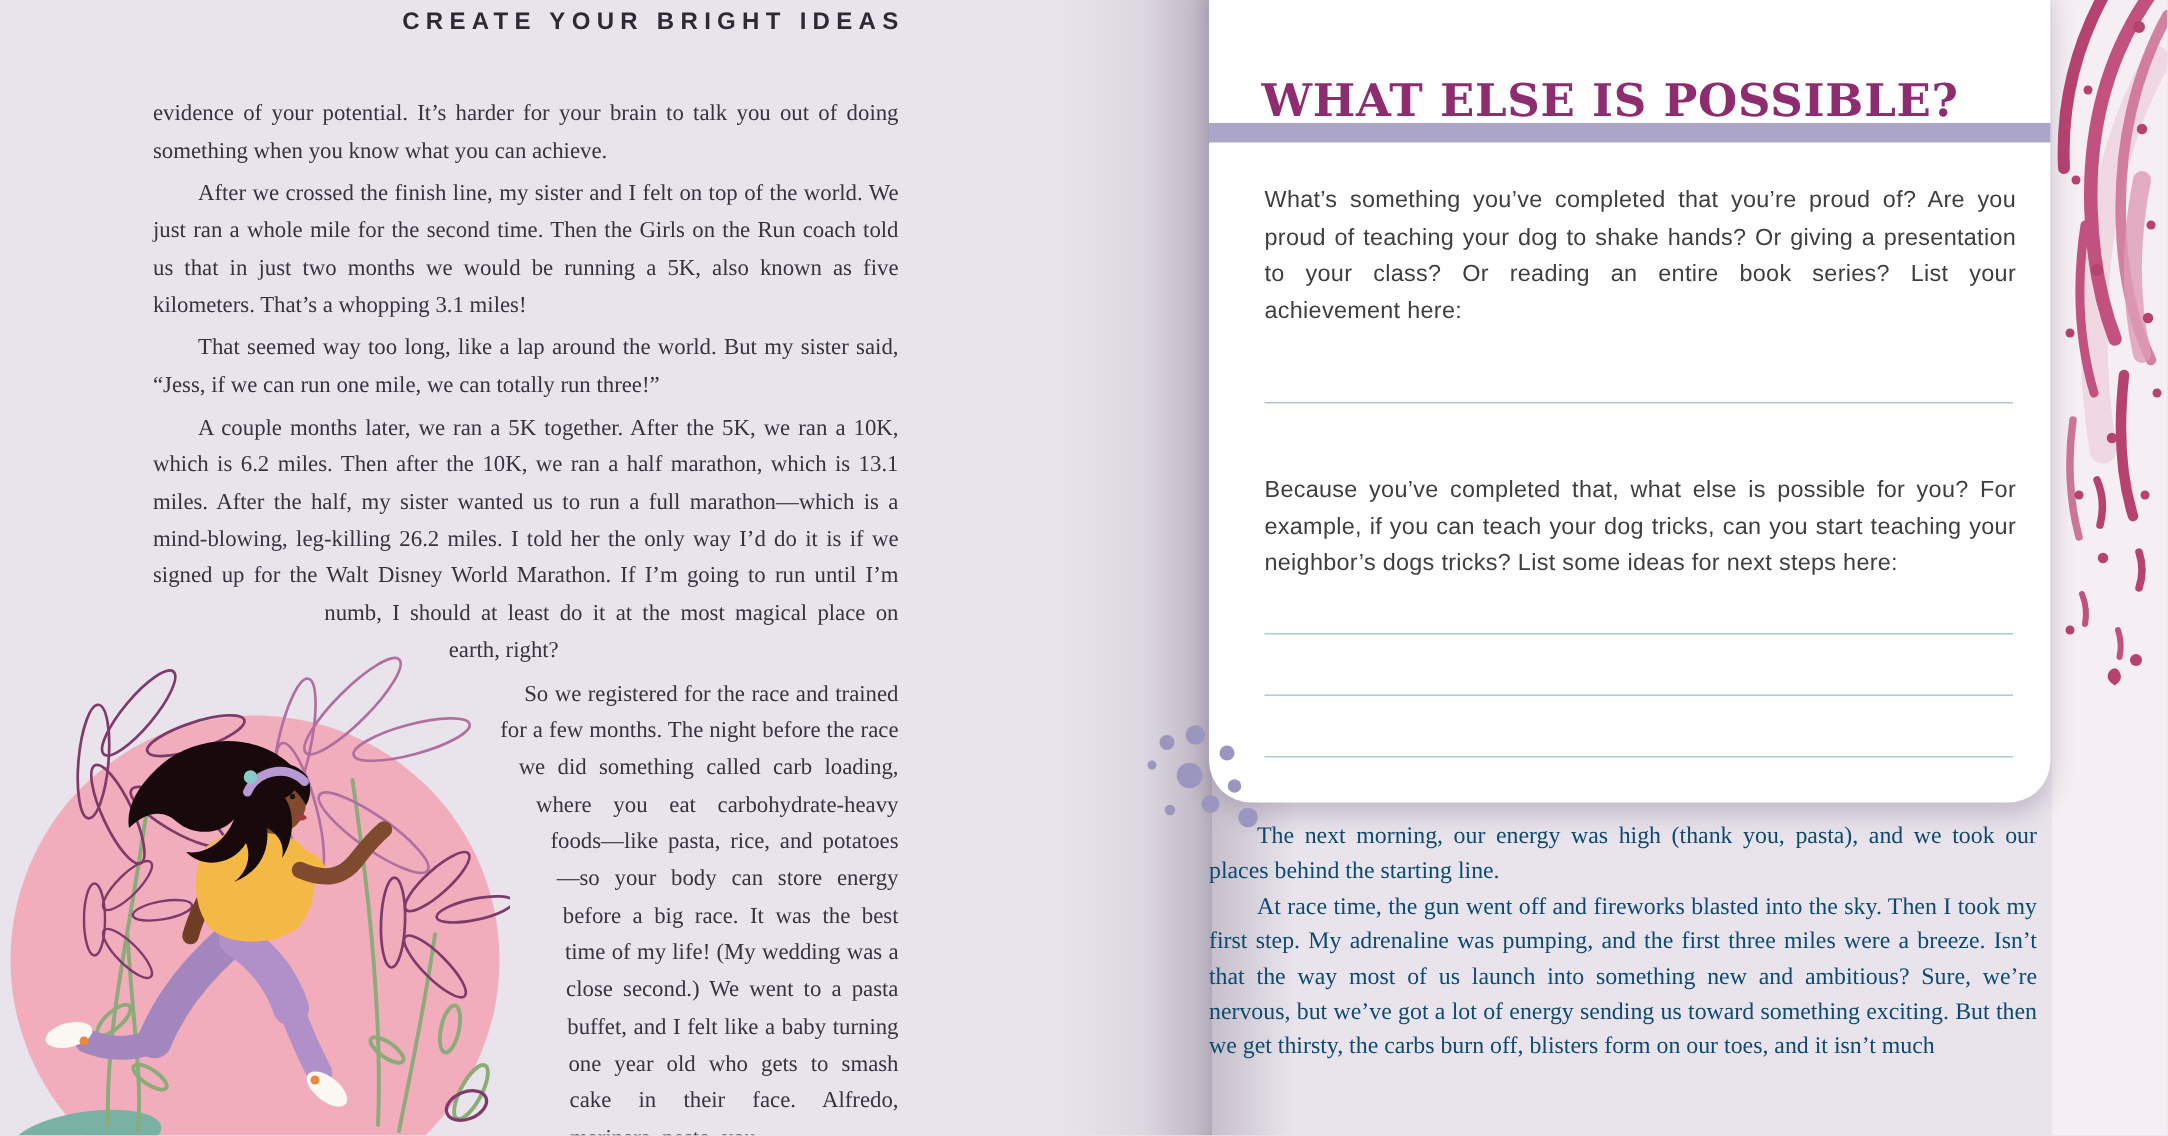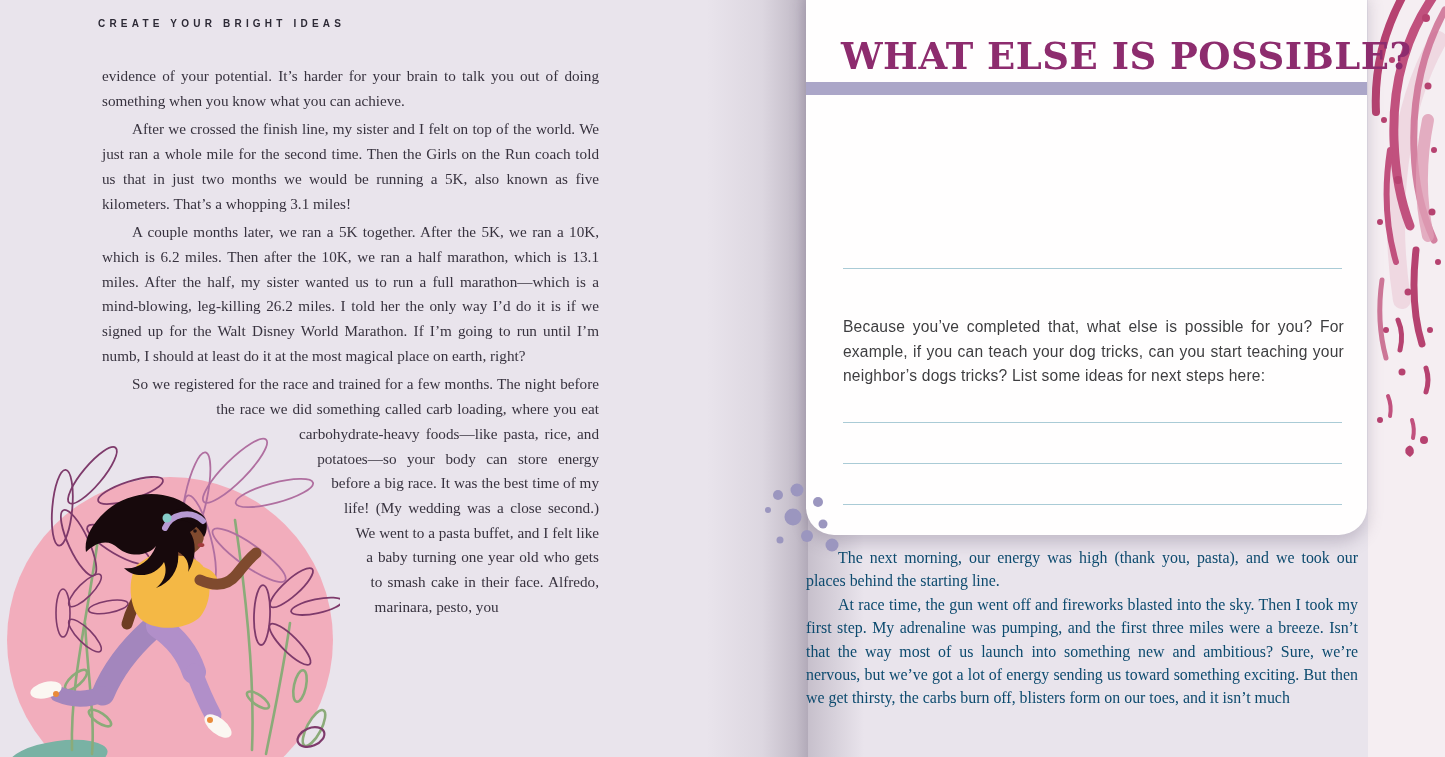--- a/index.html
+++ b/index.html
@@ -3,24 +3,24 @@
 <meta charset="utf-8">
 <style>
   html,body{margin:0;padding:0;}
   body{
     width:1445px;height:757px;position:relative;overflow:hidden;
     background:#e9e4ec;
     font-family:"Liberation Serif", serif;
   }
   
   .running-head{
-    position:absolute;left:98px;top:18px;width:505px;
-    text-align:left;
+    position:absolute;left:98px;top:6px;width:505px;
+    text-align:right;
     font-family:"Liberation Sans", sans-serif;
-    font-weight:bold;font-size:10px;letter-spacing:4.2px;
+    font-weight:bold;font-size:16px;letter-spacing:4.2px;
     color:#2d2a36;
   }
   .left-text{
     position:absolute;left:98px;top:60px;width:505px;height:697px;
     overflow:hidden;
     font-size:15.2px;line-height:24.7px;color:#37323e;
     text-align:justify;
   }
   .left-text p{margin:4px;}
   .left-text p + p{text-indent:30px;}
@@ -43,23 +43,23 @@
   .worksheet-card{
     position:absolute;left:806px;top:-10px;width:561px;height:545px;z-index:5;
     background:#fffefe;border-radius:0 0 28px 28px;
     box-shadow:0 8px 16px rgba(96,84,110,.28);
   }
   .title-bar{
     position:absolute;left:0;top:92px;width:561px;height:13px;
     background:#aba6c8;
   }
   .worksheet-title{
-    position:absolute;left:35px;top:44px;
+    position:absolute;left:35px;top:60px;
     font-family:"DejaVu Serif", serif;font-weight:bold;
-    font-size:37px;letter-spacing:.5px;color:#8d2c6e;white-space:nowrap;
+    font-size:30px;letter-spacing:.5px;color:#8d2c6e;white-space:nowrap;
   }
   .prompt{
     position:absolute;left:37px;width:501px;
     font-family:"Liberation Sans", sans-serif;
     font-size:15.6px;line-height:24.6px;color:#3e3e40;
     text-align:justify;letter-spacing:.2px;
   }
   .prompt-1{top:132px;}
   .prompt-2{top:325px;}
   .writing-line{
@@ -86,20 +86,21 @@
 </style>
 </head>
 <body>
 
 <div class="running-head">CREATE YOUR BRIGHT IDEAS</div>
 
 <div class="left-text">
   <div class="wrap-shape"></div>
   <p><span>evidence of your potential. It’s harder for your brain to talk you out of doing something when you know what you can achieve.</span></p>
   <p><span>After we crossed the finish line, my sister and I felt on top of the world. We just ran a </span><span class="it">whole</span><span> mile for the second time. Then the Girls on the Run coach told us that in just two months we would be running a 5K, also known as five kilometers. That’s a whopping 3.1 miles!</span></p>
+  <p><span>That seemed </span><span class="it">way</span><span> too long, like a lap around the world. But my sister said, “Jess, if we can run one mile, we can totally run three!”</span></p>
   <p><span>A couple months later, we ran a 5K together. After the 5K, we ran a 10K, which is 6.2 miles. Then after the 10K, we ran a half marathon, which is 13.1 miles. After the half, my sister wanted us to run a full marathon—which is a mind-blowing, leg-killing </span><span class="it">26.2 miles</span><span>. I told her the only way I’d do it is if we signed up for the Walt Disney World Marathon. If I’m going to run until I’m numb, I should at least do it at the most magical place on earth, right?</span></p>
   <p><span>So we registered for the race and trained for a few months. The night before the race we did something called carb loading, where you eat carbohydrate-heavy foods—like pasta, rice, and potatoes—so your body can store energy before a big race. It was the best time of my life! (My wedding was a close second.) We went to a pasta buffet, and I felt like a baby turning one year old who gets to smash cake in their face. Alfredo, marinara, pesto, you</span></p>
 </div>
 
 <svg class="illustration" viewBox="0 0 340 329" width="340" height="329">
 
   <circle cx="170" cy="212" r="163" fill="#f2adbc"></circle>
 
   <ellipse cx="58" cy="330" rx="50" ry="17" fill="#79b2a4" transform="rotate(-8 58 330)"></ellipse>
 
@@ -182,20 +183,21 @@
     <ellipse cx="201" cy="117" rx="3.4" ry="2" fill="#a33b3d"></ellipse>
   </g>
 </svg>
 
 <div class="gutter-shadow"></div>
 <div class="gutter-shadow-right"></div>
 
 <div class="worksheet-card">
   <div class="title-bar"></div>
   <div class="worksheet-title">WHAT ELSE IS POSSIBLE?</div>
+  <div class="prompt prompt-1">What’s something you’ve completed that you’re proud of? Are you proud of teaching your dog to shake hands? Or giving a presentation to your class? Or reading an entire book series? List your achievement here:</div>
   <div class="writing-line wl-1"></div>
   <div class="prompt prompt-2">Because you’ve completed that, what else is possible for you? For example, if you can teach your dog tricks, can you start teaching your neighbor’s dogs tricks? List some ideas for next steps here:</div>
   <div class="writing-line wl-2"></div>
   <div class="writing-line wl-3"></div>
   <div class="writing-line wl-4"></div>
 </div>
 
 <svg class="dots-cluster" viewBox="0 0 94 94" width="94" height="94">
   <g fill="#9b96bf">
     <circle cx="22" cy="19" r="5"></circle>

